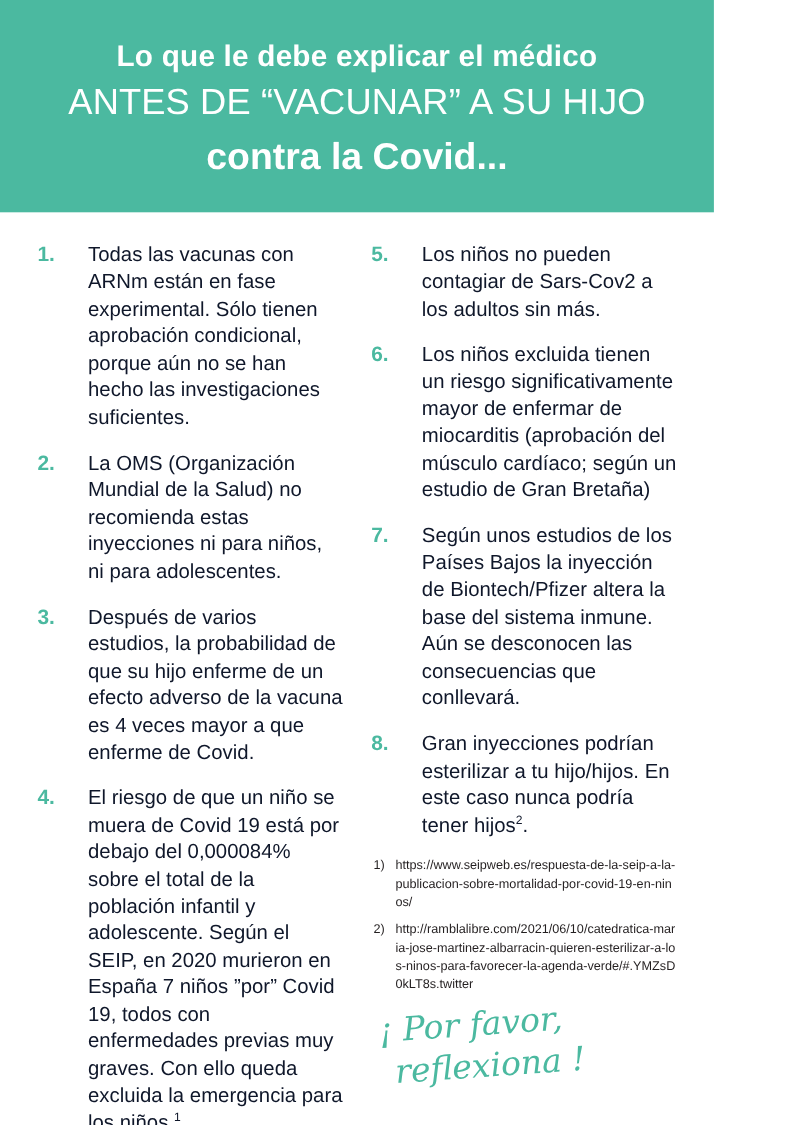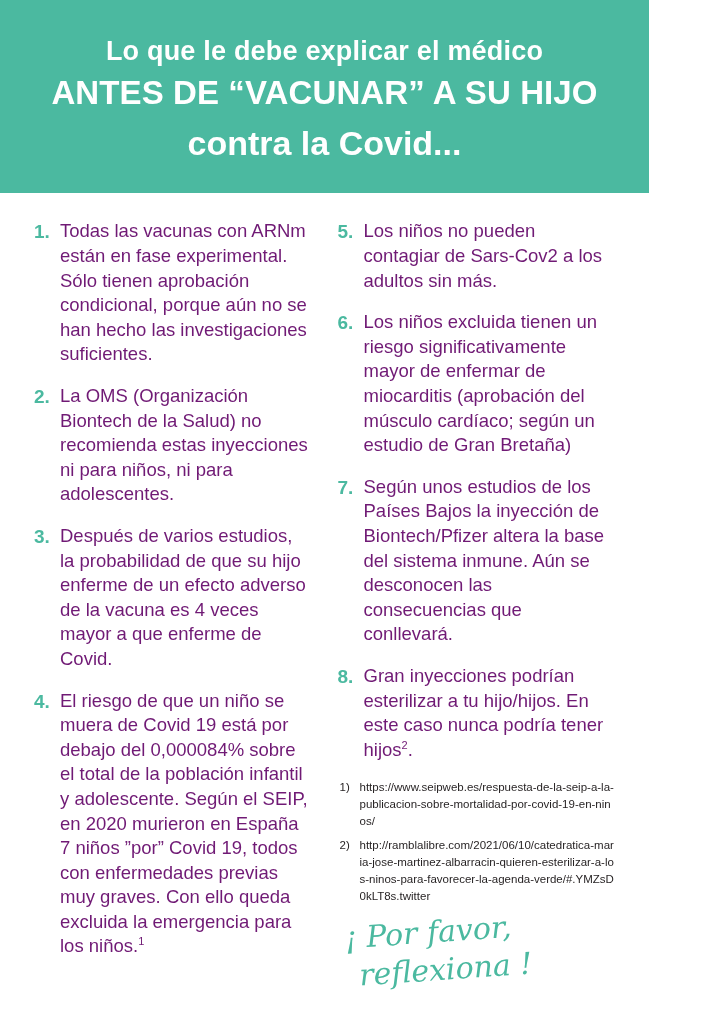--- a/index.html
+++ b/index.html
@@ -29,21 +29,21 @@
     box-sizing: border-box;
   }
   .header-line1 {
     font-size: 27px;
     font-weight: bold;
     letter-spacing: 0.2px;
     line-height: 1.15;
   }
   .header-line2 {
     font-size: 33px;
-    font-weight: bold;
+    font-weight: normal;
     letter-spacing: 0.1px;
     line-height: 1.2;
     margin-top: 6px;
     white-space: nowrap;
   }
   .header-line3 {
     font-size: 34px;
     font-weight: bold;
     line-height: 1.2;
     margin-top: 10px;
@@ -68,22 +68,23 @@
     color: #4bb9a0;
     font-weight: bold;
     font-size: 19px;
     line-height: 1.32;
     width: 26px;
     flex: 0 0 26px;
   }
   .txt {
     font-size: 18.5px;
     line-height: 1.33;
-    color: #701a75;
+    color: #0f172a;
     flex: 1 1 auto;
+    margin-left: 20px;
   }
   .txt b {
     font-weight: normal;
   }
   sup {
     font-size: 11px;
     vertical-align: super;
   }
   
   .footnotes {
@@ -133,21 +134,21 @@
 
   <div class="columns">
 
     <div class="col" id="left-col">
         <div class="item">
           <div class="num">1.</div>
           <div class="txt"><span>Todas las vacunas con ARNm están en fase experimental. </span><b>Sólo tienen aprobación condicional</b><span>, porque aún no se han hecho las investigaciones suficientes.</span></div>
         </div>
         <div class="item">
           <div class="num">2.</div>
-          <div class="txt"><span>La OMS (Organización Biontech de la Salud) </span><b>no recomienda estas inyecciones</b><span> ni para niños, ni para adolescentes.</span></div>
+          <div class="txt"><span>La OMS (Organización Mundial de la Salud) </span><b>no recomienda estas inyecciones</b><span> ni para niños, ni para adolescentes.</span></div>
         </div>
         <div class="item">
           <div class="num">3.</div>
           <div class="txt"><span>Después de varios estudios, la probabilidad de que su hijo enferme de </span><b>un efecto adverso de la vacuna es 4 veces mayor a que enferme de Covid</b><span>.</span></div>
         </div>
         <div class="item">
           <div class="num">4.</div>
           <div class="txt"><b>El riesgo de que un niño se muera de Covid 19 está por debajo del 0,000084%</b><span> sobre el total de la población infantil y adolescente. Según el SEIP, en 2020 murieron en España 7 niños ”por” Covid 19, todos con enfermedades previas muy graves. Con ello queda excluida la emergencia para los niños.</span><sup>1</sup></div>
         </div>
       </div>

